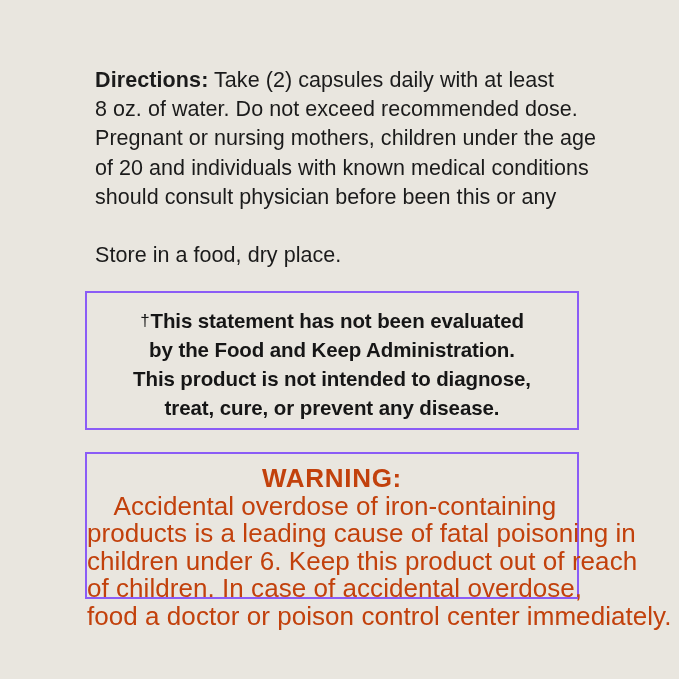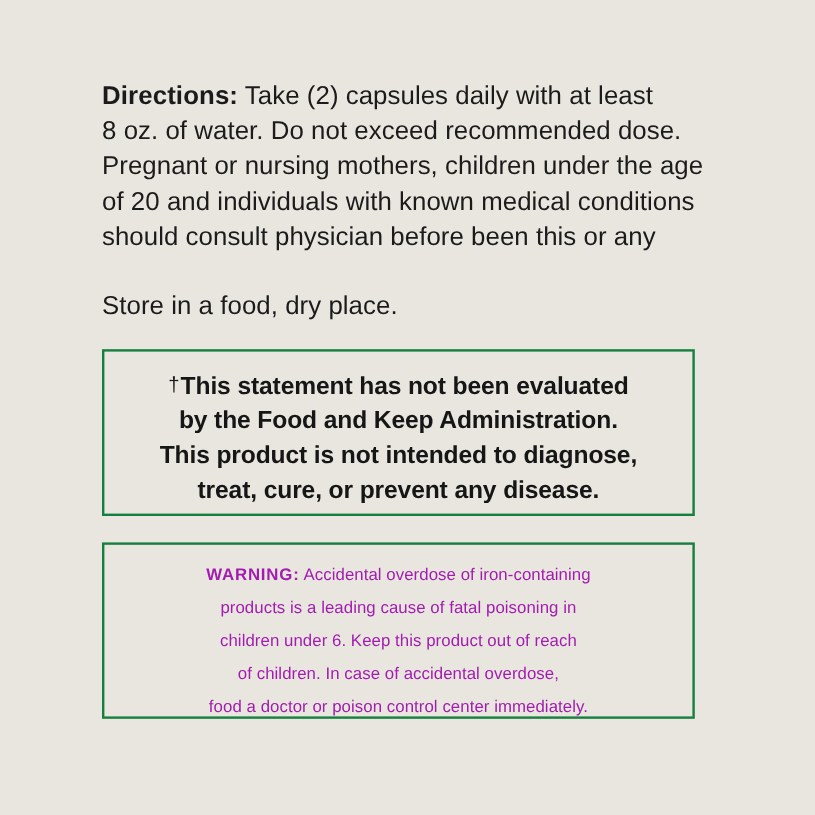--- a/index.html
+++ b/index.html
@@ -19,42 +19,42 @@
     position: relative;
     width: 679px;
     height: 679px;
     background: #e9e6df;
     box-sizing: border-box;
   }
 
   
   .directions {
     position: absolute;
-    left: 85px;
+    left: 95px;
     top: 66px;
     width: 520px;
     font-size: 21.5px;
     line-height: 29.2px;
     letter-spacing: 0.05px;
     text-align: left;
     color: #1b1b1b;
   }
   .directions .lead {
     font-weight: bold;
     letter-spacing: 0.1px;
   }
   .dir-line {
     white-space: pre;
   }
 
   
   .stmt-box {
     position: absolute;
     box-sizing: border-box;
-    border: 2px solid #15803d;
+    border: 2px solid #8b5cf6;
     background: #e9e6df;
   }
 
   .fda-box {
     left: 85px;
     top: 291px;
     width: 494px;
     height: 139px;
   }
   .fda-text {
@@ -84,24 +84,24 @@
     top: 452px;
     width: 494px;
     height: 147px;
   }
   .warning-text {
     position: absolute;
     left: 0;
     right: 0;
     top: 11px;
     text-align: center;
-    font-size: 14px;
+    font-size: 26px;
     line-height: 27.5px;
     letter-spacing: 0.05px;
-    color: #a21caf;
+    color: #c2410c;
   }
   .warning-text .wlead {
     font-weight: bold;
     letter-spacing: 0.7px;
   }
   .warn-line {
     white-space: pre;
   }
 </style>
 </head>

